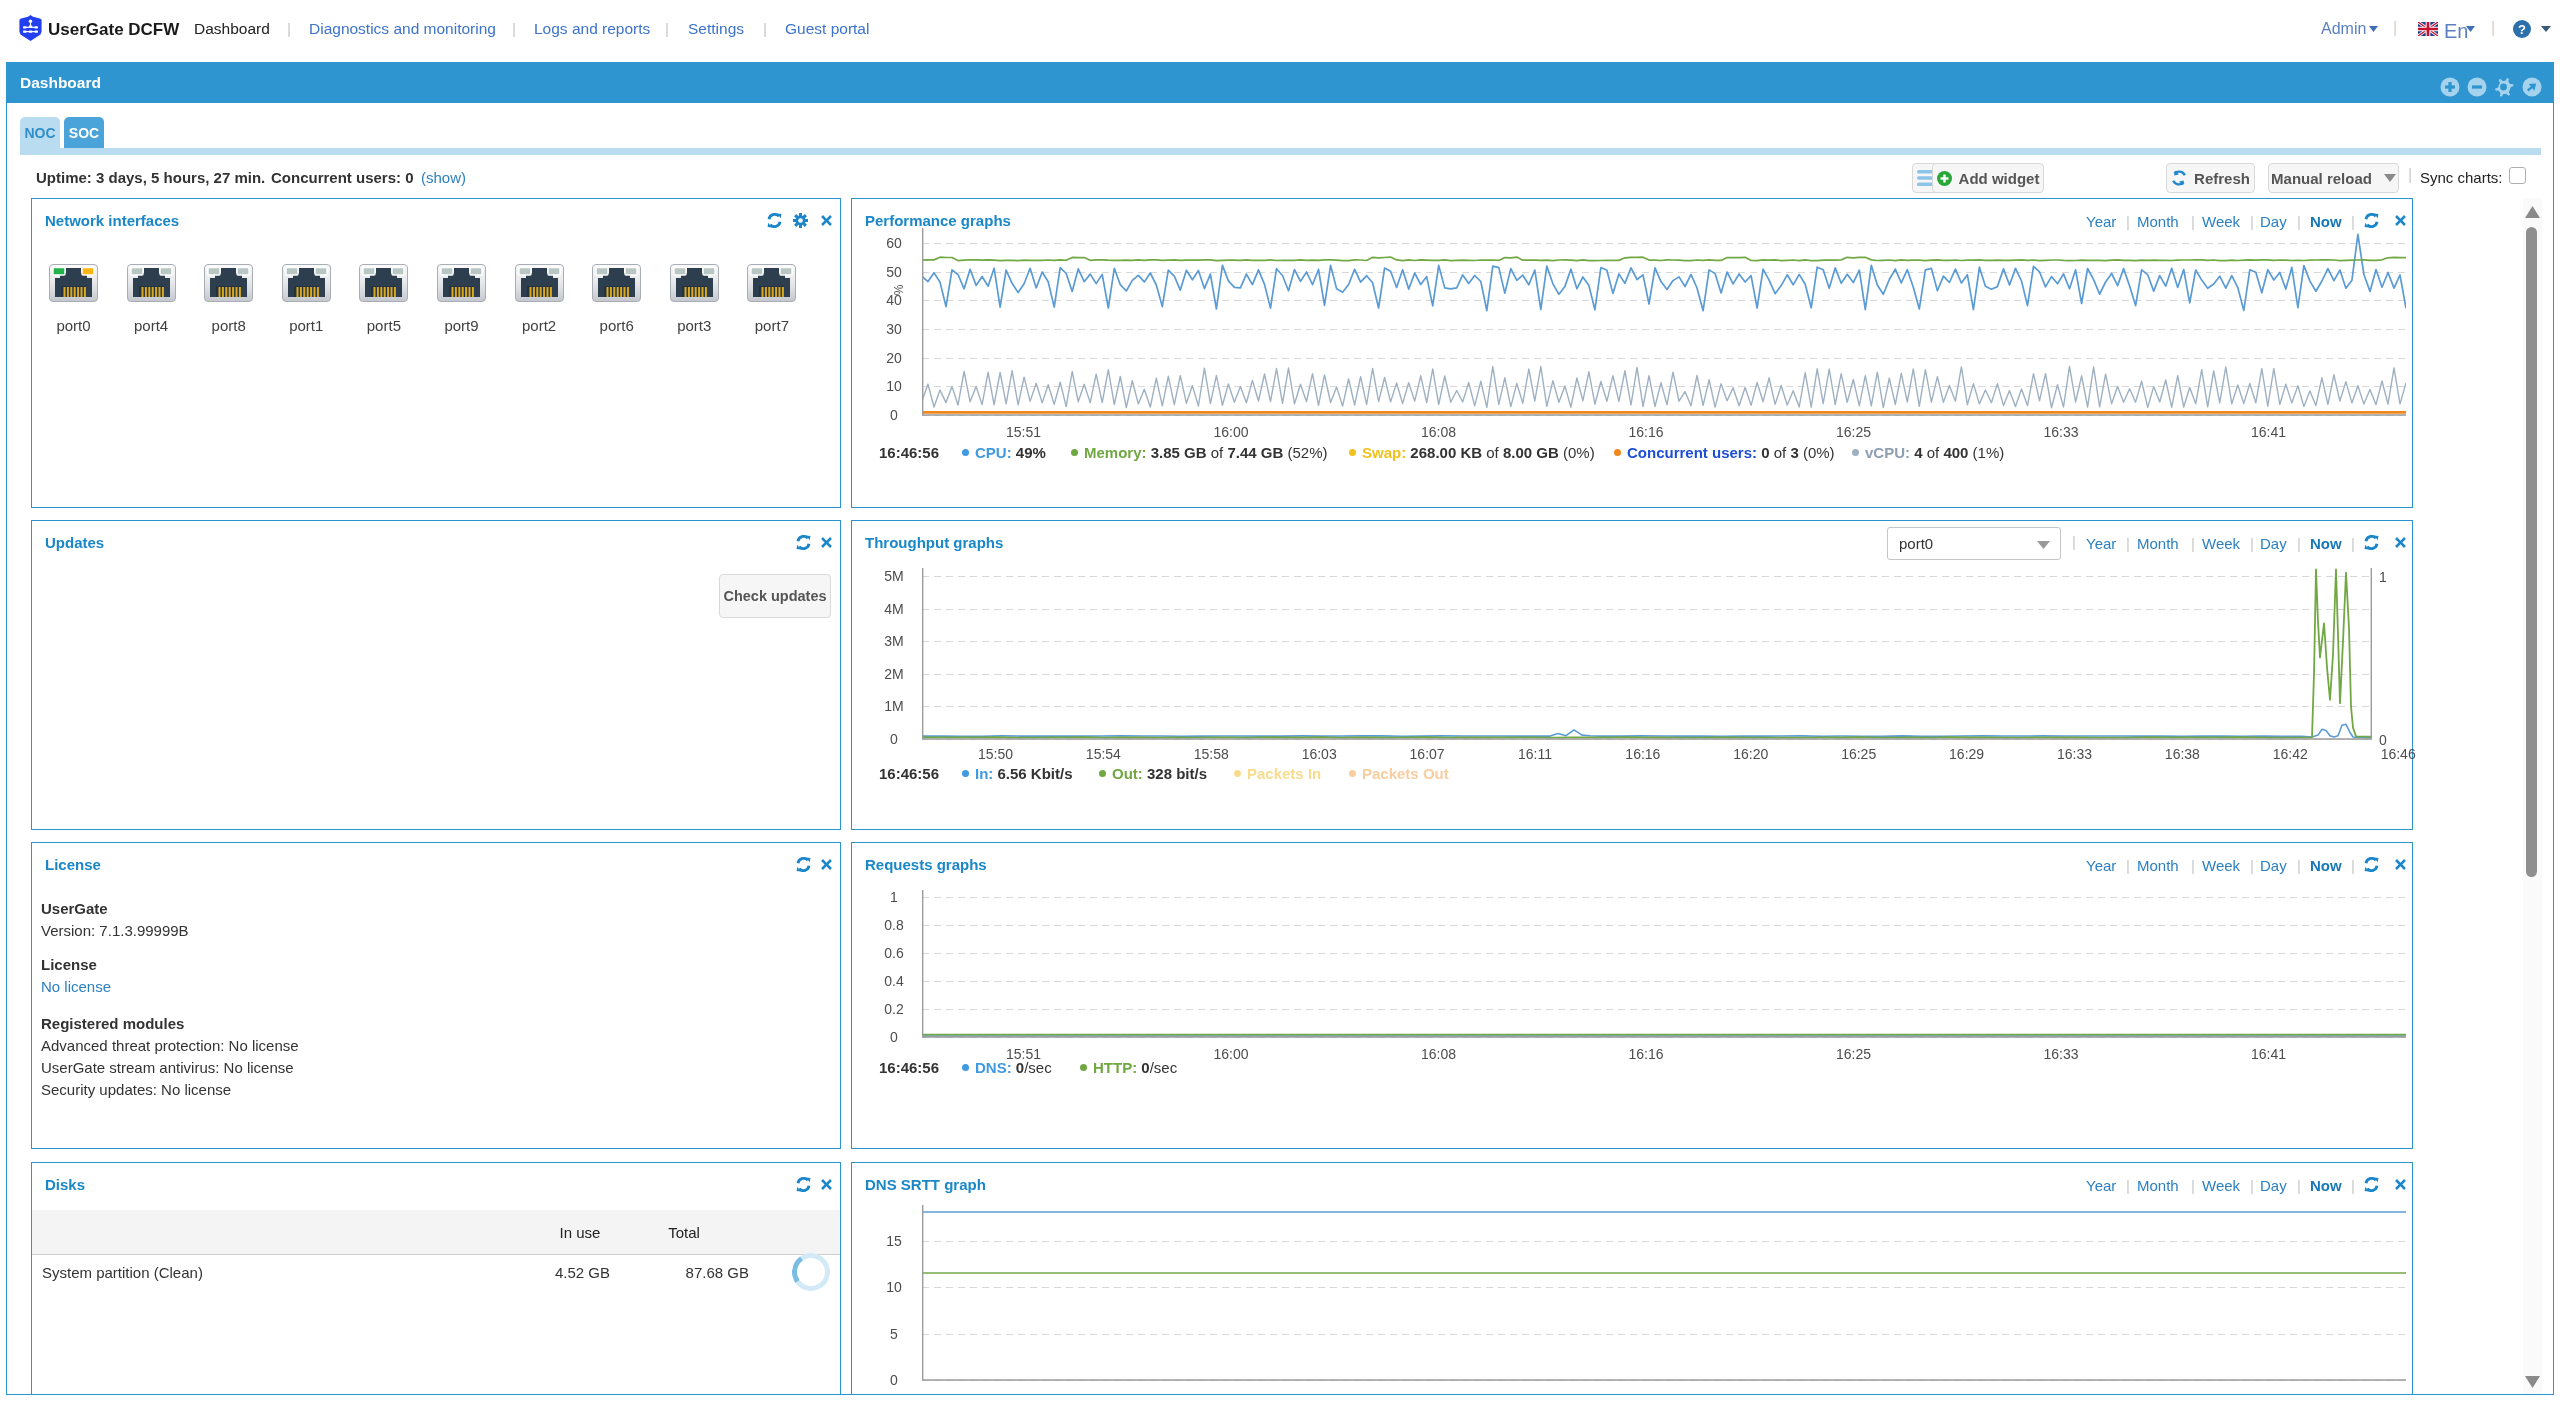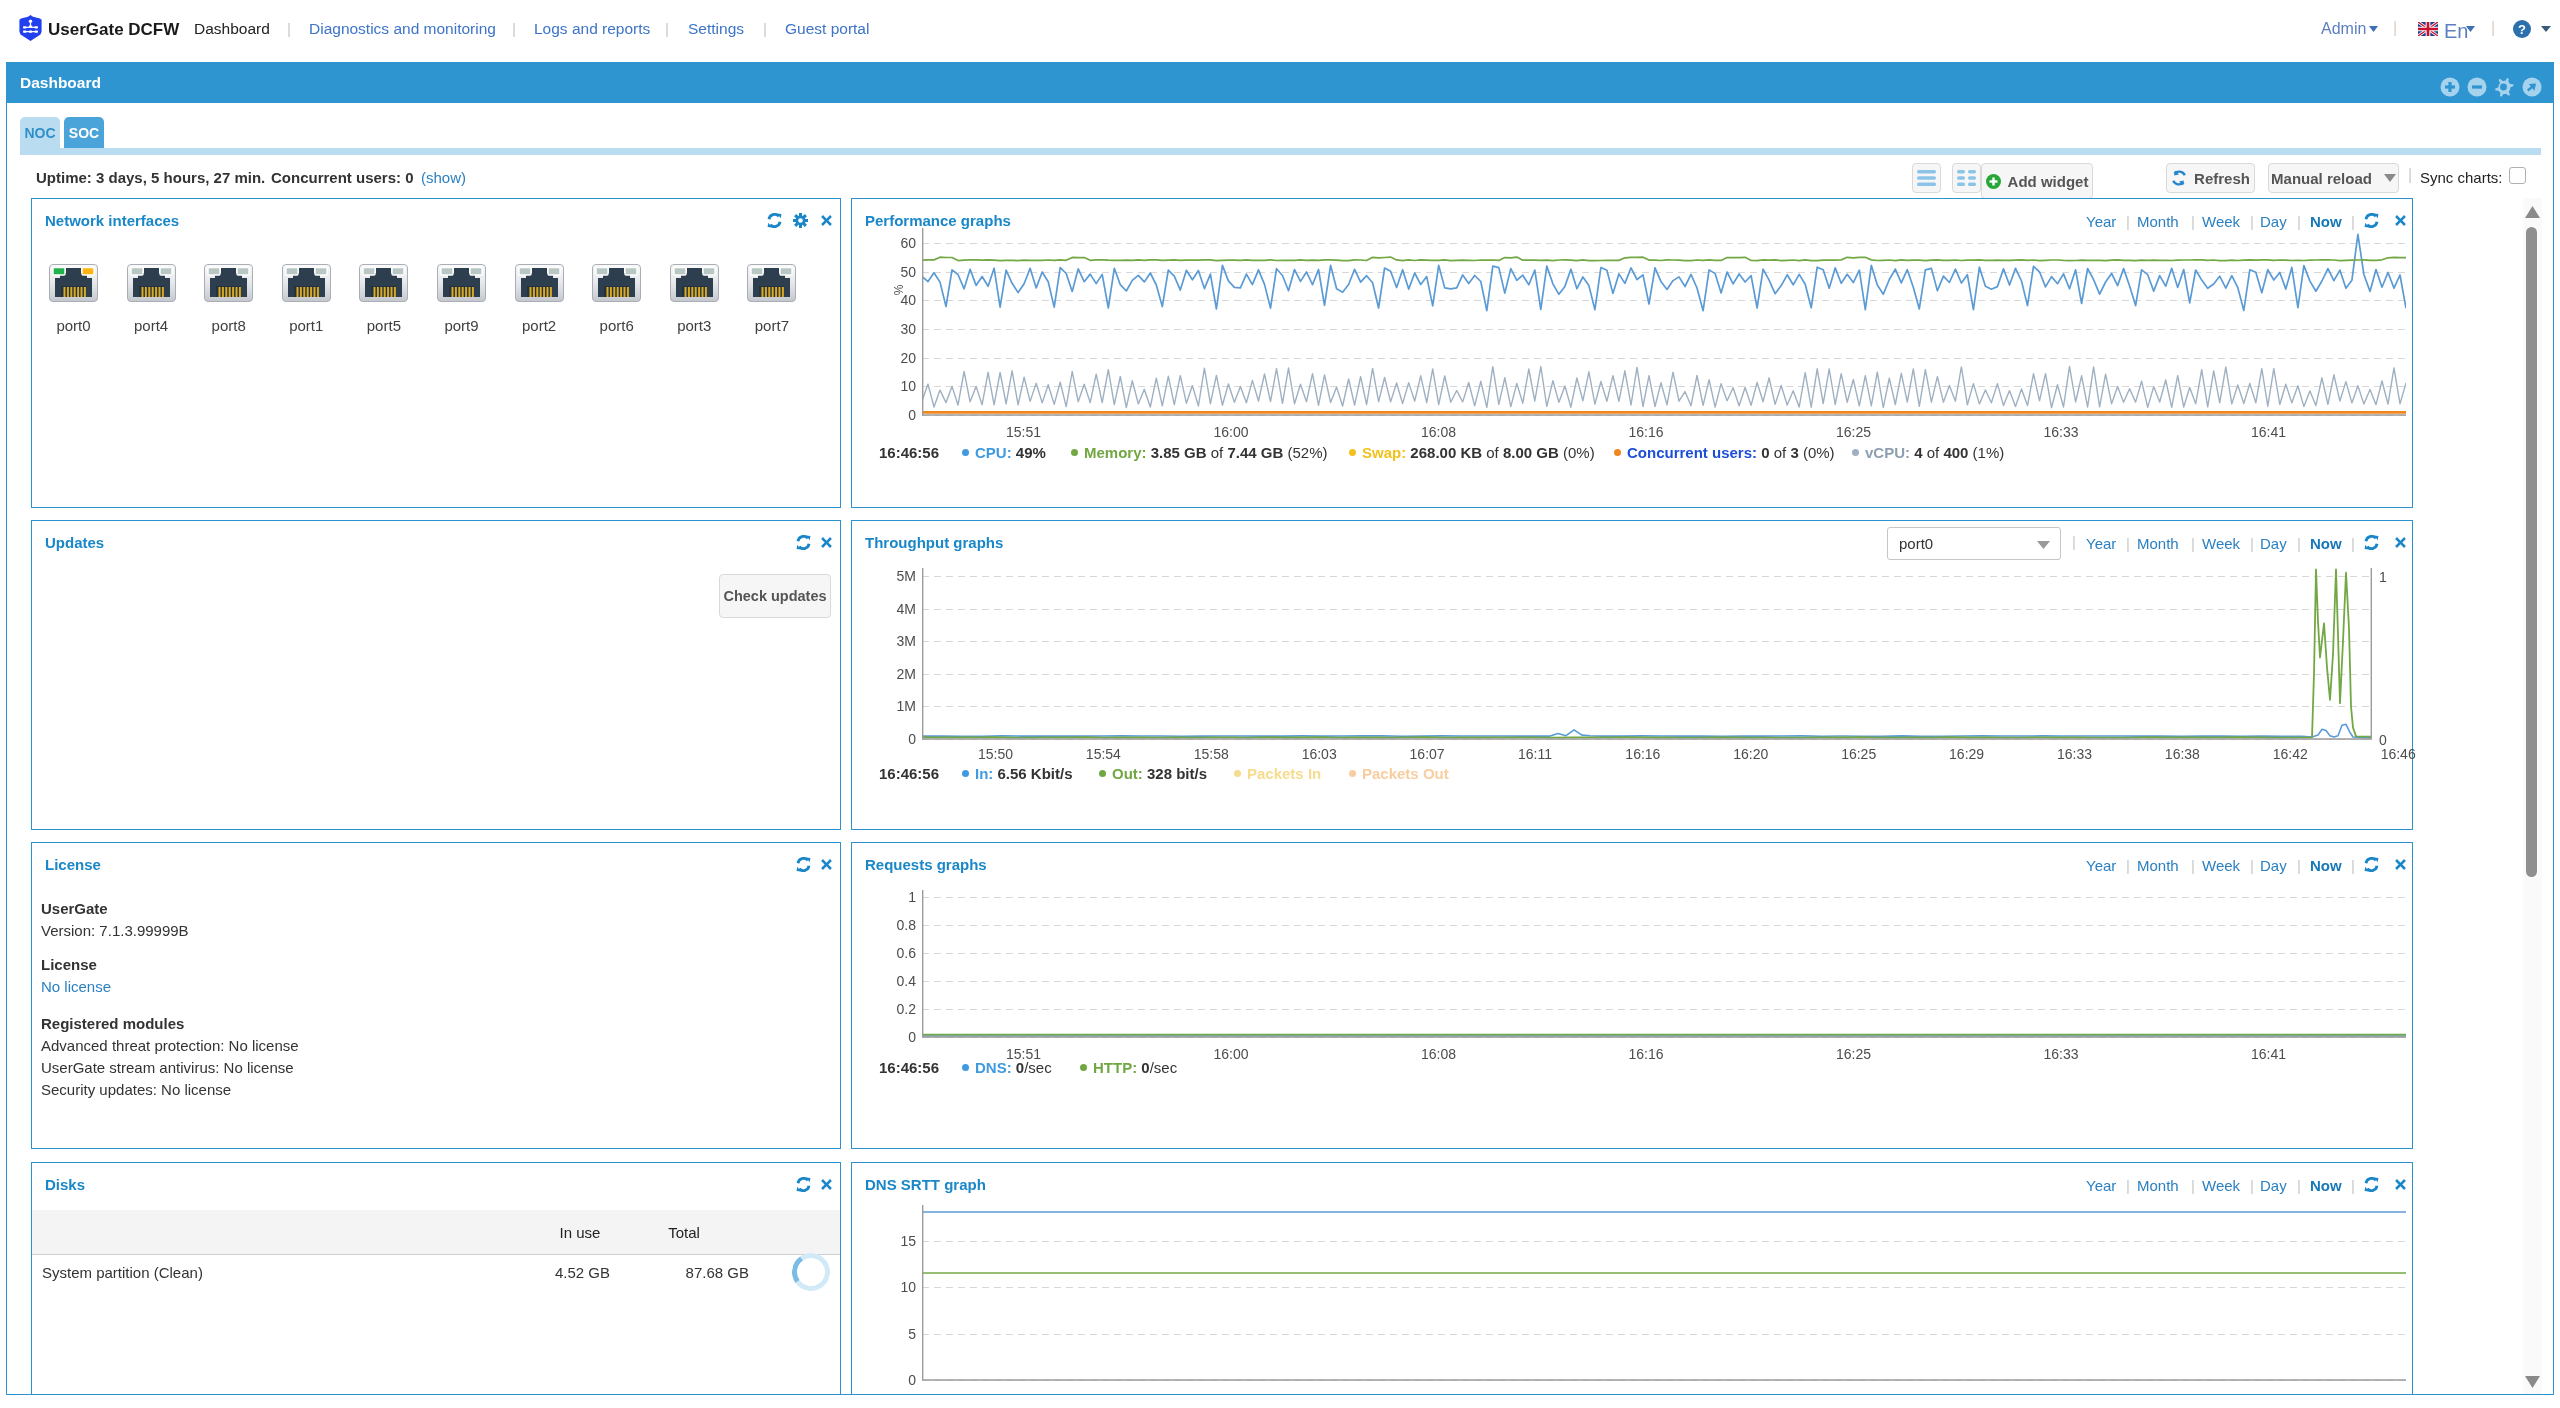--- a/index.html
+++ b/index.html
@@ -2,21 +2,21 @@
 <html><head><meta charset="utf-8"><style>
 *{margin:0;padding:0;box-sizing:border-box}
 html,body{width:2560px;height:1408px;background:#fff;font-family:"Liberation Sans",sans-serif;overflow:hidden;position:relative}
 .abs{position:absolute}
 .b{font-weight:bold}
 .panel{position:absolute;border:1px solid #2b93ce;background:#fff}
 .ptitle{position:absolute;left:14px;top:13px;font-size:15px;font-weight:bold;color:#1987c8}
 .link{color:#2c80c0;}
 .sep{color:#c9c9c9;text-decoration:none;font-weight:normal}
 .now{color:#1778b9;font-weight:bold;text-decoration:none}
-.axlbl{position:absolute;font-size:14px;color:#4d4d4d;text-align:right;width:44px}
+.axlbl{position:absolute;font-size:14px;color:#4d4d4d;text-align:center;width:44px}
 .xlbl{position:absolute;font-size:14px;color:#4d4d4d;text-align:center;width:60px}
 .leg{position:absolute;font-size:15px;color:#333}
 .dot{display:inline-block;width:7px;height:7px;border-radius:50%;vertical-align:2px;margin-right:6px}
 .btn{position:absolute;background:#f6f6f6;border:1px solid #d9d9d9;border-radius:4px;display:flex;align-items:center;justify-content:center;font-size:15px;font-weight:bold;color:#555}
 .port{position:absolute;width:49px;height:38px}
 .plbl{position:absolute;font-size:15px;color:#404040;text-align:center;width:70px;top:317px}
 </style></head><body>
 <svg class="abs" style="left:19px;top:15px" width="23" height="26" viewBox="0 0 23 26">
 <path d="M11.5 0 L14 1.8 L21 3.4 L22.6 4.8 L22.6 16.5 L21.5 19.5 L13 25 L11.5 26 L10 25 L1.5 19.5 L0.4 16.5 L0.4 4.8 L2 3.4 L9 1.8 Z" fill="#2240ef"></path>
 <g stroke="#fff" stroke-width="1.2" fill="none">
@@ -124,21 +124,21 @@
         <rect x="14" y="0.0" width="4" height="3.4" rx="1.2"></rect>
         <rect x="0" y="6.3" width="4" height="3.4" rx="1.2"></rect>
         <rect x="7" y="6.3" width="4" height="3.4" rx="1.2"></rect>
         <rect x="14" y="6.3" width="4" height="3.4" rx="1.2"></rect>
         <rect x="0" y="12.6" width="4" height="3.4" rx="1.2"></rect>
         <rect x="7" y="12.6" width="4" height="3.4" rx="1.2"></rect>
         <rect x="14" y="12.6" width="4" height="3.4" rx="1.2"></rect>
       </g>
     </svg>
   </div>
-<div class="btn" style="left:1981px;top:163px;width:112px;height:36px">
+<div class="btn" style="left:1932px;top:163px;width:112px;height:30px">
 <svg width="15" height="15" style="margin-right:7px">
       <circle cx="7.5" cy="7.5" r="7.5" fill="#27a737"></circle>
       <rect x="3.5" y="6.3" width="8" height="2.4" fill="#fff"></rect>
       <rect x="6.3" y="3.5" width="2.4" height="8" fill="#fff"></rect>
     </svg>Add widget</div>
 <div class="btn" style="left:2166px;top:163px;width:89px;height:30px">
 <svg width="16" height="16" viewBox="0 0 16 16" style="margin-right:7px">
       <g fill="none" stroke="#2287cc" stroke-width="2.4">
         <path d="M13.8 5.2 A6.4 6.4 0 0 0 3.4 3.6"></path>
         <path d="M2.2 10.8 A6.4 6.4 0 0 0 12.6 12.4"></path>

